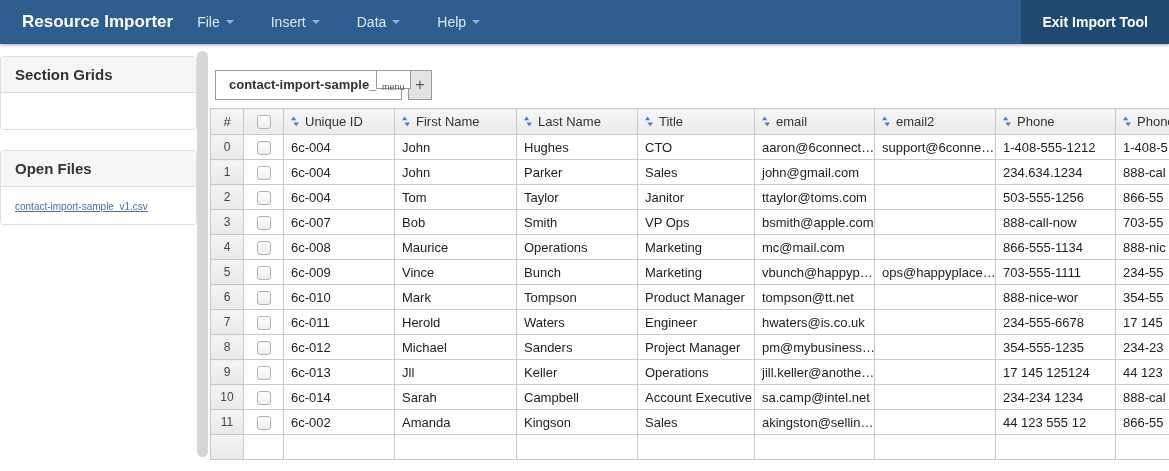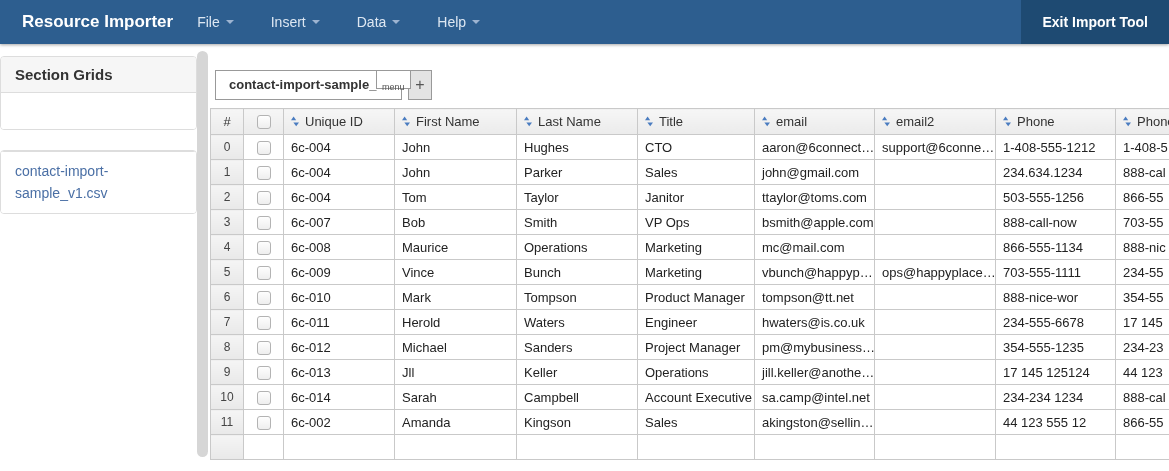--- a/index.html
+++ b/index.html
@@ -19,21 +19,21 @@
         font-size:14px;display:flex;align-items:center;padding:8px 21px;cursor:pointer;white-space:nowrap}
 
   
   .layout{display:flex;height:427px}
 
   
   .sidebar{width:197px;padding-top:12px;flex:none}
   .panel{border:1px solid #ddd;border-radius:4px;margin-bottom:20px;overflow:hidden}
   .panel-h{background:#f6f6f6;padding:9px 14px;font-size:15px;font-weight:bold;color:#333}
   .panel-b{border-top:1px solid #ddd;background:#fff;min-height:37px;padding:9px 14px}
-  .file-link{color:var(--link,#4a6fa5);font-size:14px;
+  .file-link{color:var(--link,#4a6fa5);font-size:10px;text-decoration:underline;
              line-height:1.55;display:inline-block;cursor:pointer}
 
   .resizer{width:11px;flex:none;background:#d6d6d6;border-radius:6px;margin:7px 0 14px 0}
 
   
   .main{flex:1;padding-top:26px;overflow:hidden;position:relative}
   .tabrow{position:relative;height:30px;margin-bottom:8px}
   .tab{position:absolute;left:7px;top:0;width:187px;height:30px;background:#fff;border:1px solid #999;
        font-weight:bold;font-size:13px;color:#333;line-height:28px;padding-left:13px;
        white-space:nowrap;overflow:hidden;cursor:pointer}
@@ -85,20 +85,21 @@
   <div class="exit">Exit Import Tool</div>
 </div>
 
 <div class="layout">
   <div class="sidebar">
       <div class="panel">
         <div class="panel-h">Section Grids</div>
         <div class="panel-b"></div>
       </div>
       <div class="panel">
+        <div class="panel-h">Open Files</div>
         <div class="panel-b"><a class="file-link">contact-import-sample_v1.csv</a></div>
       </div>
     </div>
   <div class="resizer"></div>
 
   <div class="main">
     <div class="tabrow">
       <div class="tab">contact-import-sample_v…</div>
       <div class="menu-btn">menu</div>
       <div class="plus-btn">+</div>

